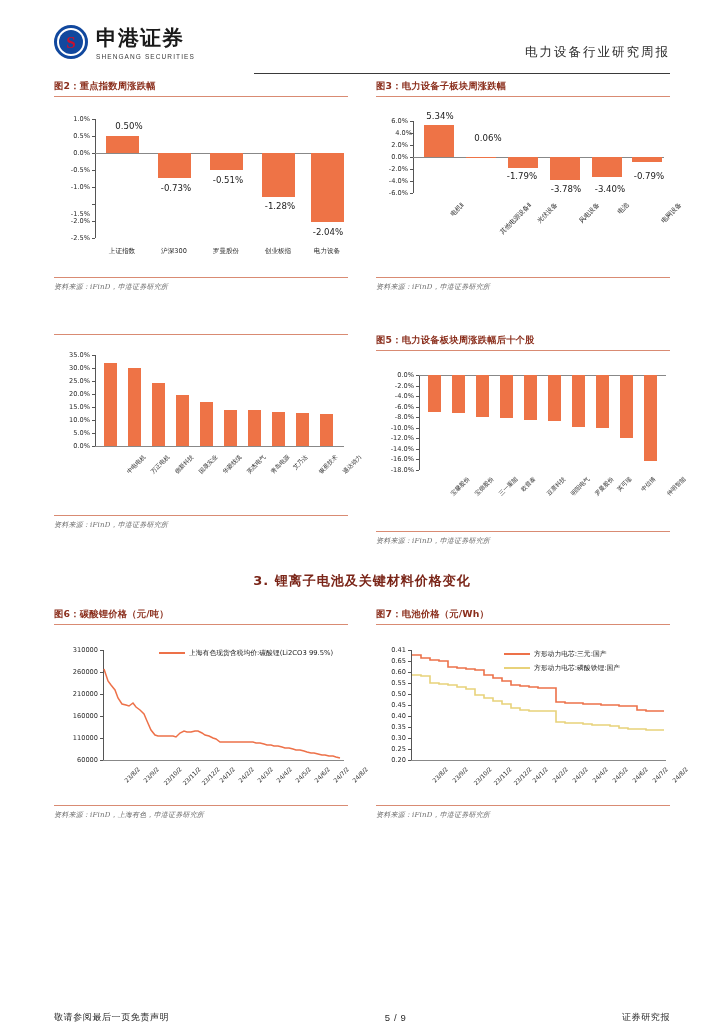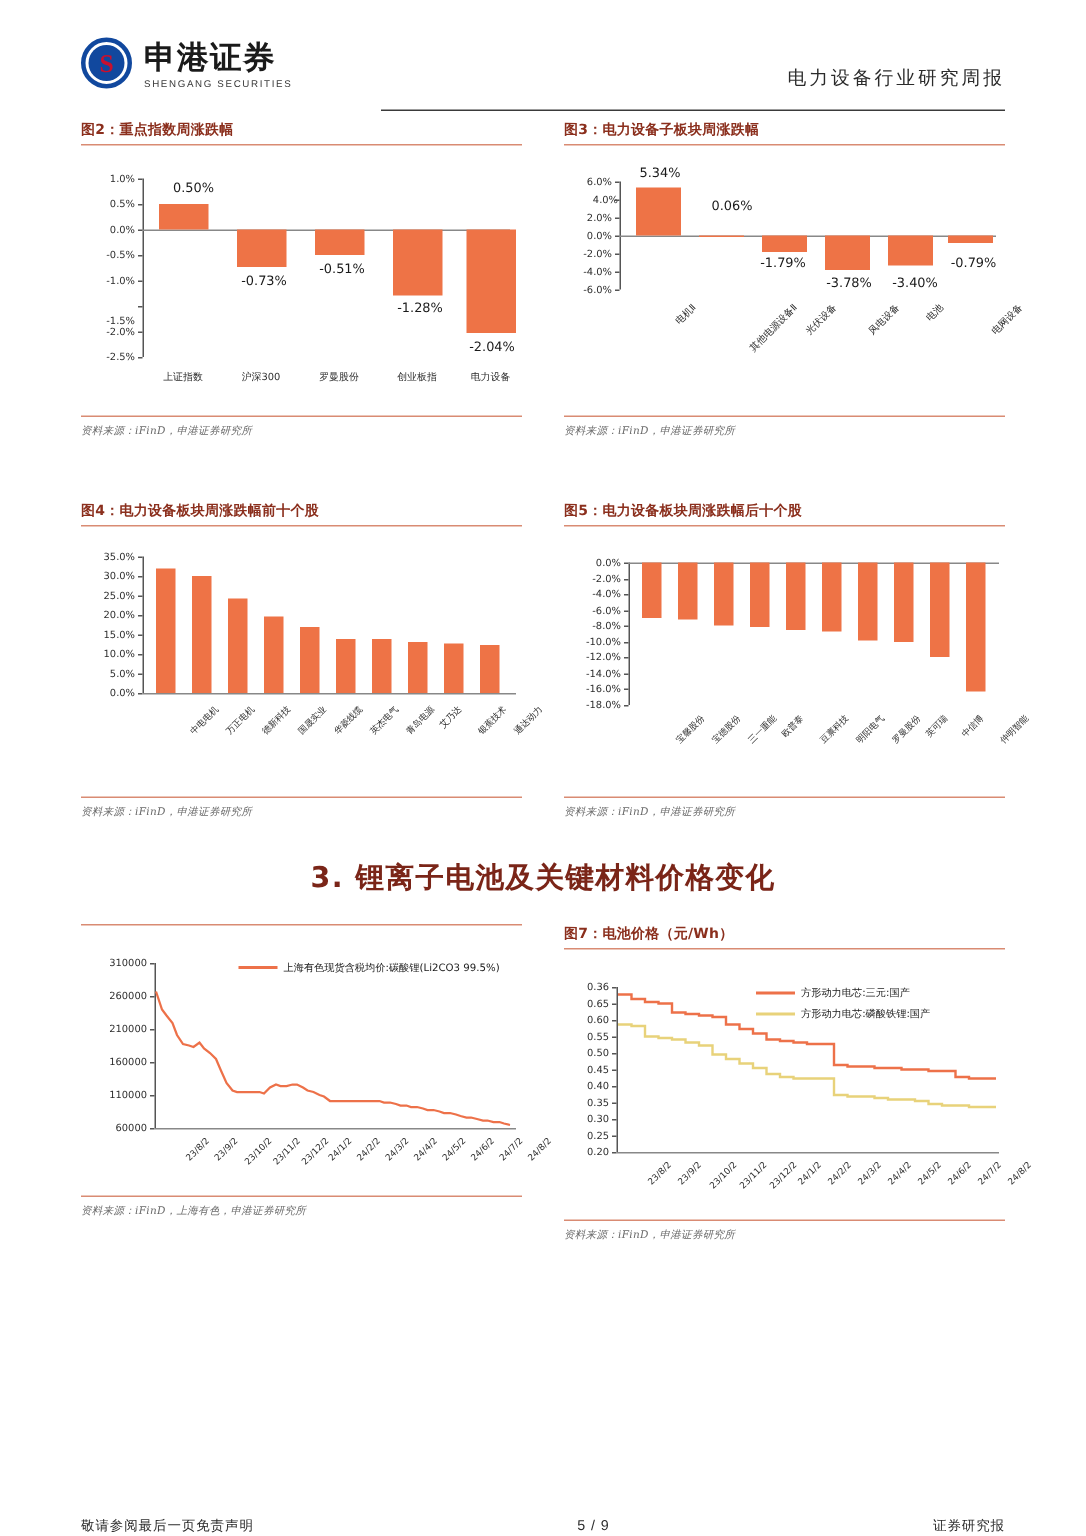--- a/index.html
+++ b/index.html
@@ -103,21 +103,21 @@
   .legend-line { position:absolute; height:2.4px; }
   .legend-txt {
     position:absolute; font-size:6.8px; color:#1a1a1a; white-space:nowrap;
     font-family:"DejaVu Sans", sans-serif;
   }
 
   
   .section-h {
     text-align:center; margin-top:26px; margin-bottom:18px;
     font-family:"DejaVu Sans", sans-serif;
-    font-size:19px; font-weight:bold; color:#7a2518; letter-spacing:1px;
+    font-size:13px; font-weight:bold; color:#7a2518; letter-spacing:1px;
   }
 
   
   .footer {
     position:absolute; left:54px; right:54px; bottom:22px;
     display:flex; justify-content:space-between; align-items:center;
     font-family:"DejaVu Serif", serif; font-size:9px; color:#2b2b2b;
     letter-spacing:.6px;
   }
   .footer .pg { font-family:"Liberation Sans", sans-serif; font-size:9.5px; }
@@ -241,21 +241,20 @@
       <div class="fig-rule-bot"></div>
       <div class="fig-src">资料来源：iFinD，申港证券研究所</div>
     </div>
   </div>
 
   <div class="spacer-lg"></div>
 
   <div class="row">
 
     <div class="fig">
-      <div class="fig-title">图4：电力设备板块周涨跌幅前十个股</div>
       <div class="fig-rule-top"></div>
       <div class="fig-body">
         <div class="chart">
           <div class="ylab" style="left:0;width:36px;top:20px;">35.0%</div>
           <div class="ylab" style="left:0;width:36px;top:33px;">30.0%</div>
           <div class="ylab" style="left:0;width:36px;top:46px;">25.0%</div>
           <div class="ylab" style="left:0;width:36px;top:59px;">20.0%</div>
           <div class="ylab" style="left:0;width:36px;top:72px;">15.0%</div>
           <div class="ylab" style="left:0;width:36px;top:85px;">10.0%</div>
           <div class="ylab" style="left:0;width:36px;top:98px;">5.0%</div>
@@ -350,20 +349,21 @@
       <div class="fig-rule-bot"></div>
       <div class="fig-src">资料来源：iFinD，申港证券研究所</div>
     </div>
   </div>
 
   <div class="section-h">3. 锂离子电池及关键材料价格变化</div>
 
   <div class="row">
 
     <div class="fig">
+      <div class="fig-title">图6：碳酸锂价格（元/吨）</div>
       <div class="fig-rule-top"></div>
       <div class="fig-body">
         <div class="chart">
           <div class="ylab" style="left:0;width:44px;top:25px;">310000</div>
           <div class="ylab" style="left:0;width:44px;top:47px;">260000</div>
           <div class="ylab" style="left:0;width:44px;top:69px;">210000</div>
           <div class="ylab" style="left:0;width:44px;top:91px;">160000</div>
           <div class="ylab" style="left:0;width:44px;top:113px;">110000</div>
           <div class="ylab" style="left:0;width:44px;top:135px;">60000</div>
           <div class="axis-v" style="left:49px;top:25px;height:110px;"></div>
@@ -398,21 +398,21 @@
       </div>
       <div class="fig-rule-bot"></div>
       <div class="fig-src">资料来源：iFinD，上海有色，申港证券研究所</div>
     </div>
 
     <div class="fig">
       <div class="fig-title">图7：电池价格（元/Wh）</div>
       <div class="fig-rule-top"></div>
       <div class="fig-body">
         <div class="chart">
-          <div class="ylab" style="left:0;width:30px;top:25px;">0.36</div>
+          <div class="ylab" style="left:0;width:30px;top:25px;">0.41</div>
           <div class="ylab" style="left:0;width:30px;top:36px;">0.65</div>
           <div class="ylab" style="left:0;width:30px;top:47px;">0.60</div>
           <div class="ylab" style="left:0;width:30px;top:58px;">0.55</div>
           <div class="ylab" style="left:0;width:30px;top:69px;">0.50</div>
           <div class="ylab" style="left:0;width:30px;top:80px;">0.45</div>
           <div class="ylab" style="left:0;width:30px;top:91px;">0.40</div>
           <div class="ylab" style="left:0;width:30px;top:102px;">0.35</div>
           <div class="ylab" style="left:0;width:30px;top:113px;">0.30</div>
           <div class="ylab" style="left:0;width:30px;top:124px;">0.25</div>
           <div class="ylab" style="left:0;width:30px;top:135px;">0.20</div>

